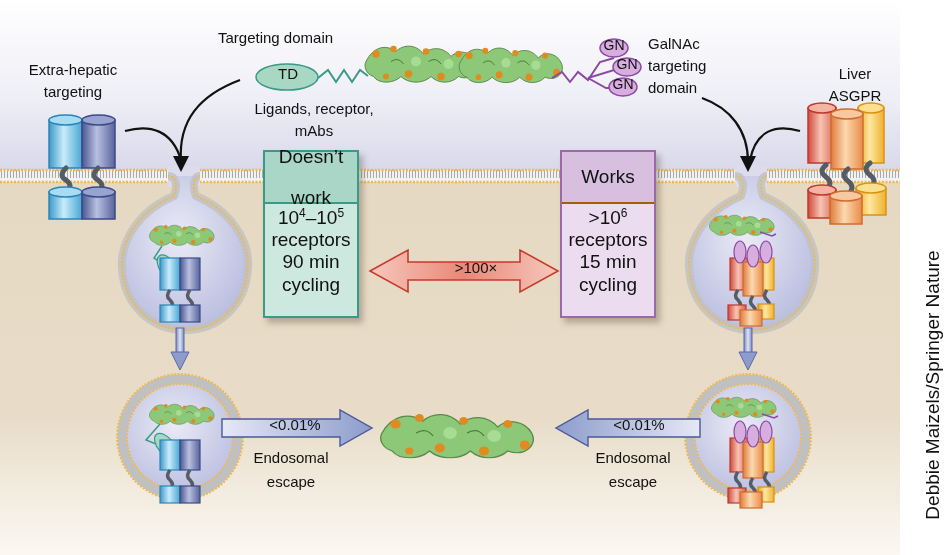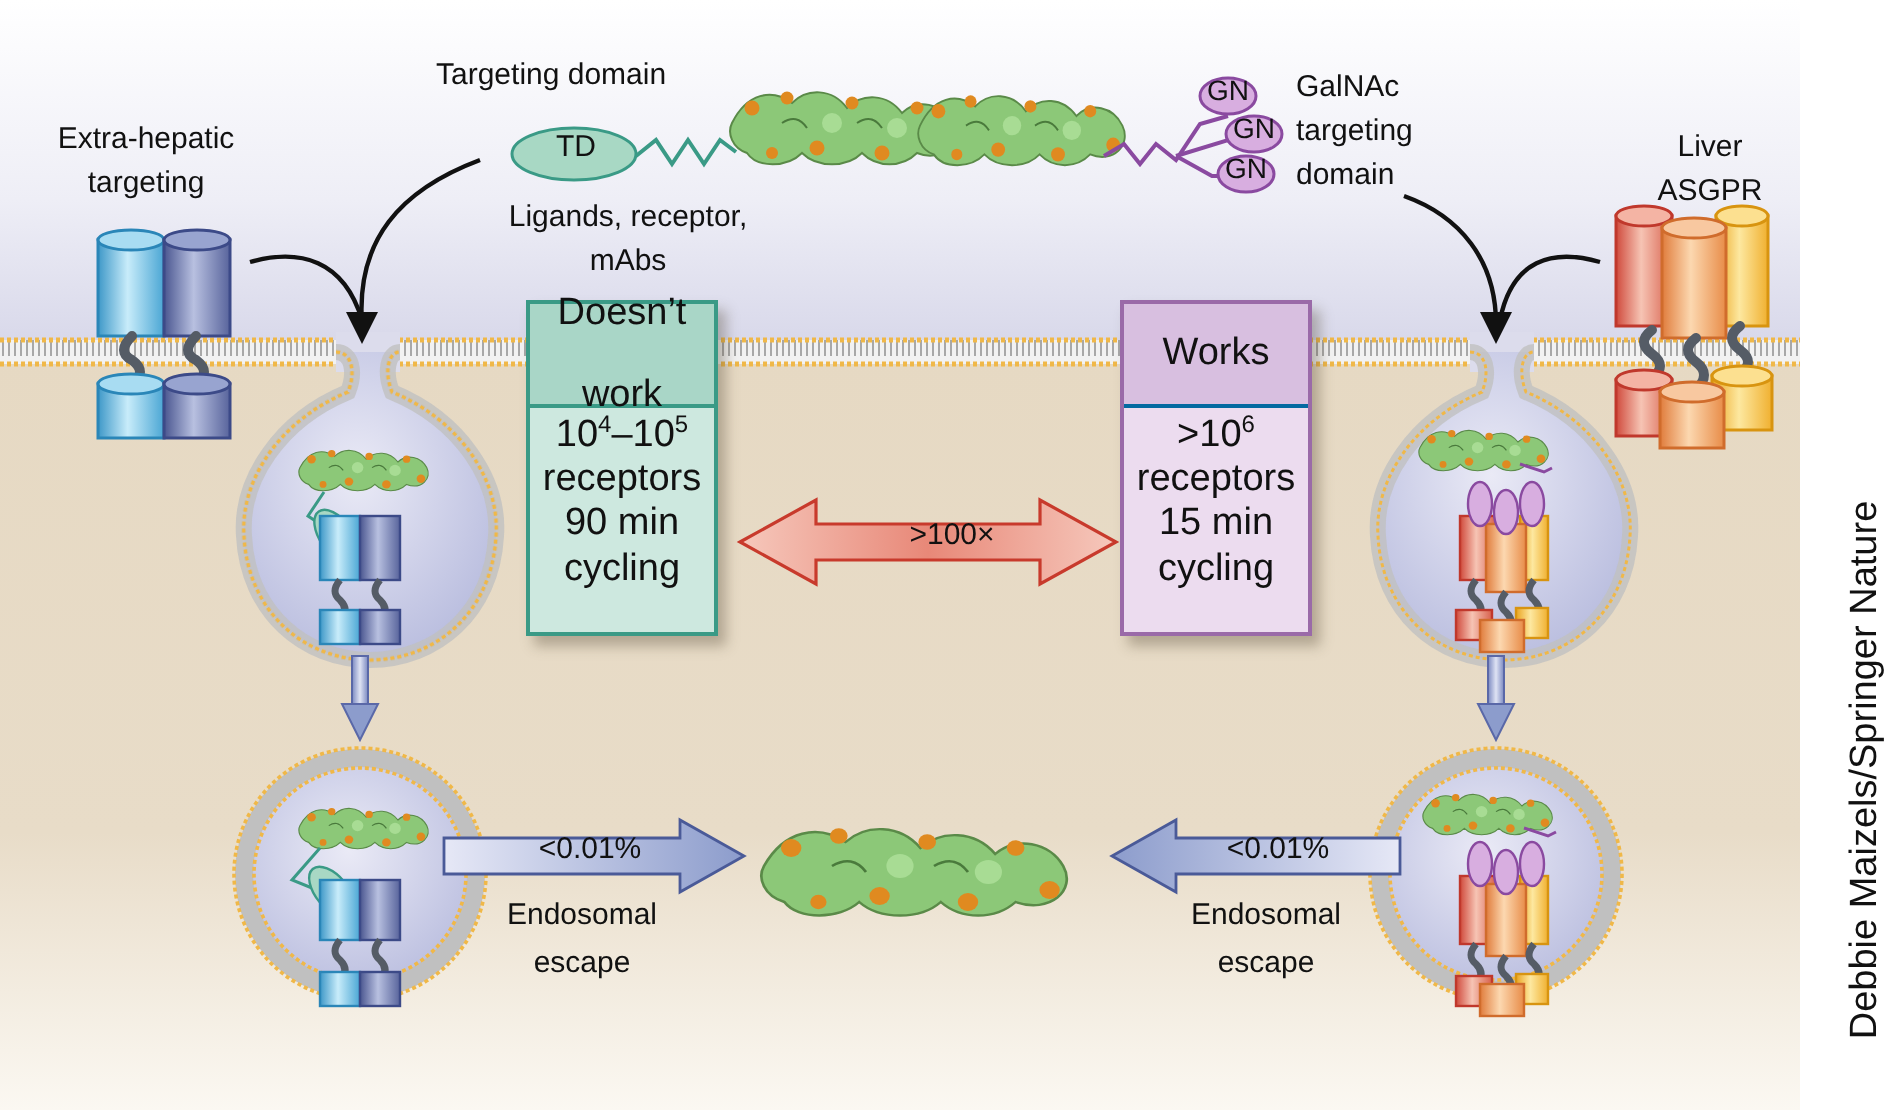--- a/index.html
+++ b/index.html
@@ -10,21 +10,21 @@
          line-height: 1.12; white-space: nowrap; }
   .lbl20 { font-size: 15px; }
   .box { position: absolute; font-family: "Liberation Sans", sans-serif; text-align: center; font-size: 19px;
          color: #111; box-shadow: 4px 5px 6px rgba(80,70,50,0.35); }
   .box .hd { line-height: 1.12; display: flex; flex-direction: column; justify-content: center; }
   .box .bd { line-height: 1.17; padding-top: 3px; }
   .box sup { font-size: 12px; vertical-align: 7px; line-height: 0; }
   #box-fail { left: 263px; top: 150px; width: 92px; height: 164px; border: 2px solid #3a9a86; background: #cde8df; }
   #box-fail .hd { height: 50px; background: #a9d6c7; border-bottom: 2px solid #3a9a86; gap: 20px; }
   #box-ok { left: 560px; top: 150px; width: 92px; height: 164px; border: 2px solid #9a6aa8; background: #ecdcef; }
-  #box-ok .hd { height: 50px; background: #d8bfe0; border-bottom: 2px solid #0369a1; align-items: center; }
+  #box-ok .hd { height: 50px; background: #d8bfe0; border-bottom: 2px solid #a16207; align-items: center; }
   .credit { position: absolute; left: 922px; top: 555px; transform-origin: 0 0; transform: rotate(-90deg);
             font-size: 19px; color: #111; white-space: nowrap; width: 340px; text-align: center; }
   .tag { font-size: 18px; }
 </style>
 </head>
 <body>
 
 <div id="stage">
   <svg id="art" viewBox="0 0 900 555">
     <defs>

